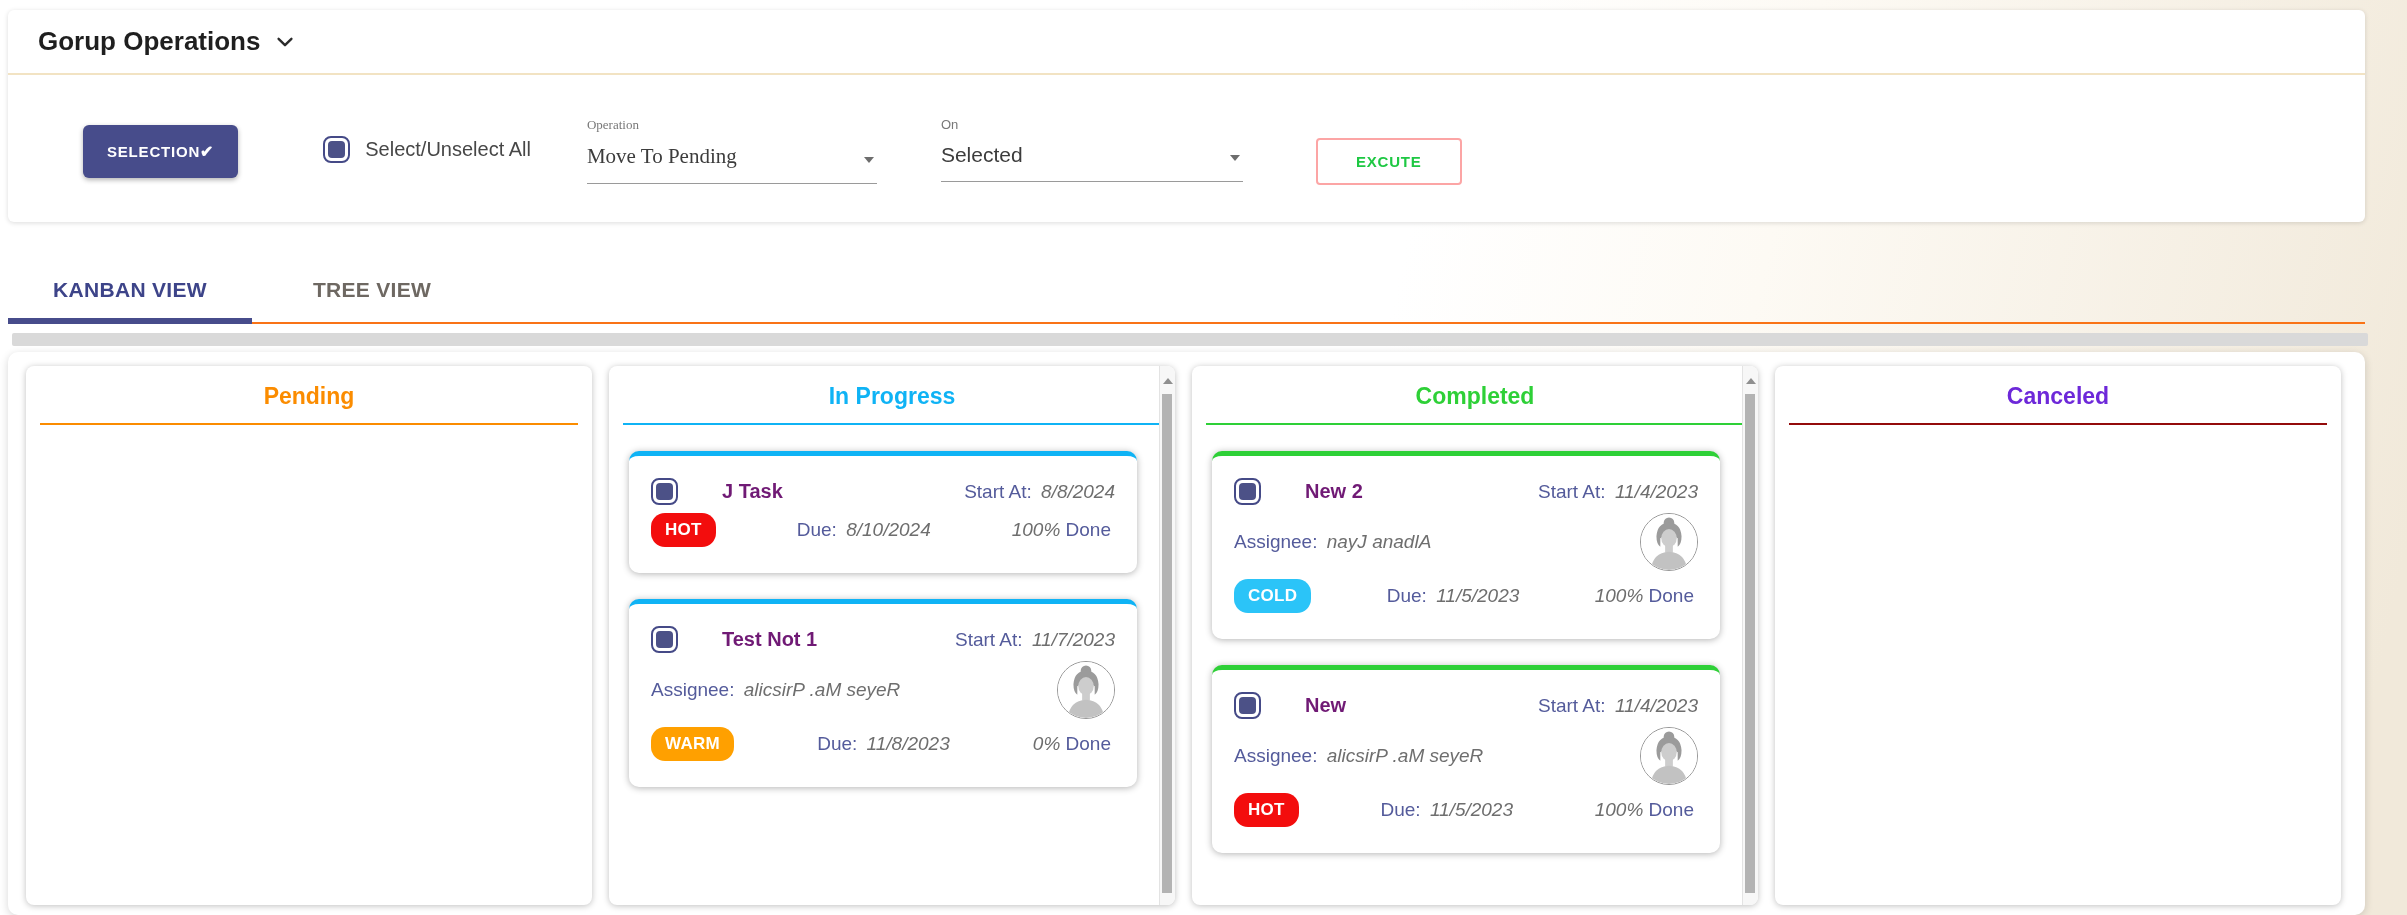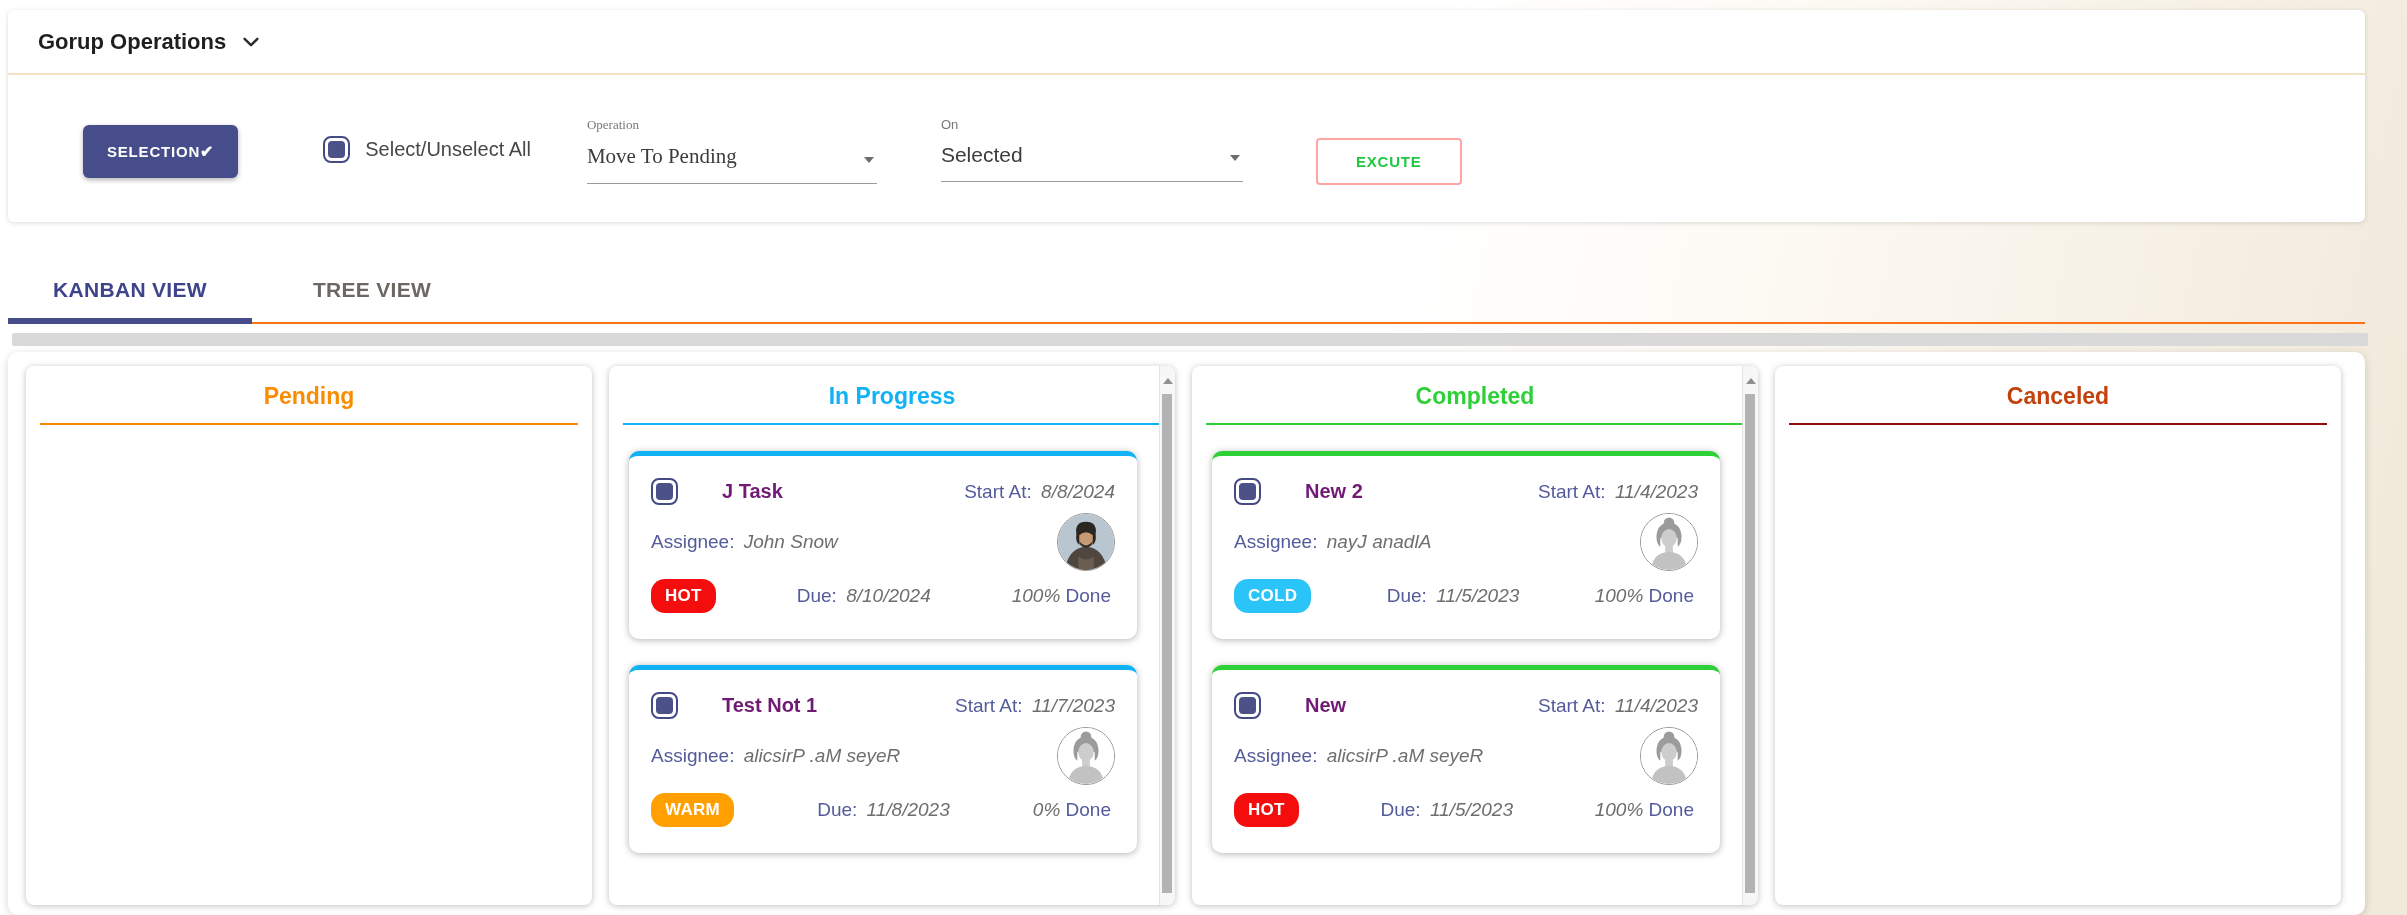--- a/index.html
+++ b/index.html
@@ -16,21 +16,21 @@
     position: absolute; left: 8px; top: 10px; width: 2357px; height: 212px;
     background: #fff; border-radius: 6px;
     box-shadow: 0 1px 5px rgba(0,0,0,.14);
   }
   .title-row {
     display: flex; align-items: center; gap: 14px;
     height: 65px; padding: 0 30px;
     border-bottom: 2px solid #f2e3c3;
     cursor: pointer;
   }
-  .page-title { font-size: 22px; font-weight: bold; color: #1f1f1f; }
+  .page-title { font-size: 26px; font-weight: bold; color: #1f1f1f; }
   .chev { width: 22px; height: 22px; }
 
   .toolbar { display: flex; align-items: flex-start; margin-top: 42px; padding-left: 75px; }
   .btn-selection {
     margin-top: 8px;
     background: #474C8B; color: #fff; border: none; border-radius: 6px;
     font: bold 15px "Liberation Sans", sans-serif; letter-spacing: .8px;
     padding: 17px 24px; display: flex; align-items: center; gap: 0;
     box-shadow: 0 2px 5px rgba(0,0,0,.3); cursor: pointer;
   }
@@ -201,36 +201,20 @@
             <div class="row1">
          <span class="cb">
                 <span class="cb-inner"></span>
               </span>
          <span class="title">J Task</span>
          <span class="startat">
            <span class="lbl" style="margin-right: 4px;">Start At:</span>
            <span class="val">8/8/2024</span>
          </span>
        </div>
-       <div class="row2">
-         <span>
-           <span class="lbl" style="margin-right: 4px;">Assignee:</span>
-           <span class="val">John Snow</span>
-         </span>
-         <span class="avatar">
-                <svg width="56" height="56" viewBox="0 0 58 58">
-                  <rect width="58" height="58" fill="#b9c6cf"></rect>
-                  <path d="M7 58 Q11 35 29 34 Q47 35 51 58 Z" fill="#4e463f"></path>
-                  <path d="M21 58 L21 44 Q29 50 37 44 L37 58 Z" fill="#6b5d50"></path>
-                  <ellipse cx="29" cy="23" rx="9.5" ry="11" fill="#c79a76"></ellipse>
-                  <path d="M19 21 Q17 8 29 8 Q41 8 39 21 Q40 29 36 32 L36 22 Q29 16 22 22 L22 32 Q18 29 19 21 Z" fill="#2c2620"></path>
-                  <path d="M22 28 Q29 37 36 28 Q36 34 29 35 Q22 34 22 28 Z" fill="#352e27"></path>
-                </svg>
-              </span>
-       </div>
        <div class="row3">
          <span class="badge" style="background:#F30D0D">HOT</span>
          <span class="due">
            <span class="lbl" style="margin-right: 4px;">Due:</span>
            <span class="val">8/10/2024</span>
          </span>
          <span class="done">
            <span class="val">100%</span>
            <span class="lbl" style="margin-right: 4px;">Done</span>
          </span>
@@ -362,17 +346,17 @@
          </span>
        </div>
           </div>
         </div>
         <div class="vscroll">
           <span class="up-arrow"></span>
           <span class="thumb"></span>
         </div>
       </div>
       <div class="kanban-column">
-        <div class="col-header" style="color: #c2410c; border-bottom-color: rgb(147, 11, 11);">Canceled</div>
+        <div class="col-header" style="color: #6d28d9; border-bottom-color: rgb(147, 11, 11);">Canceled</div>
         <div class="col-cards"></div>
       </div>
     </div>
 </div>
 
 </body></html>

